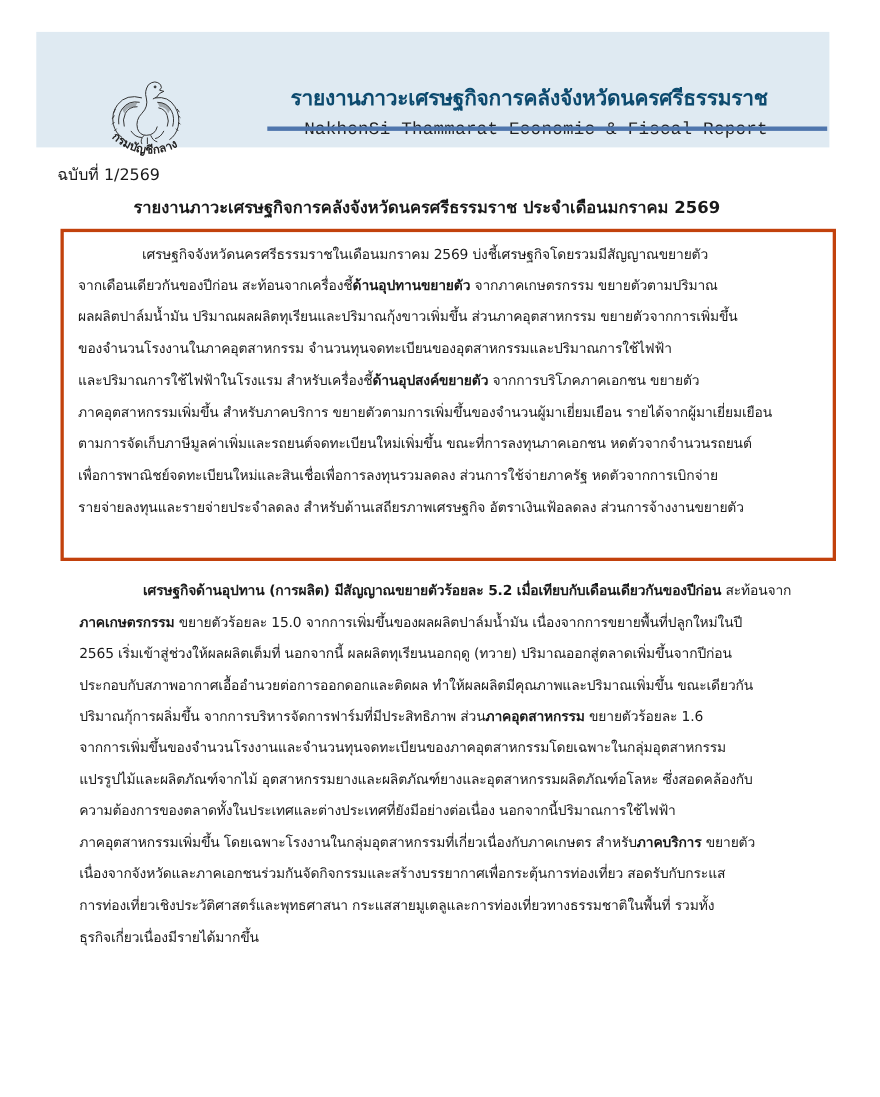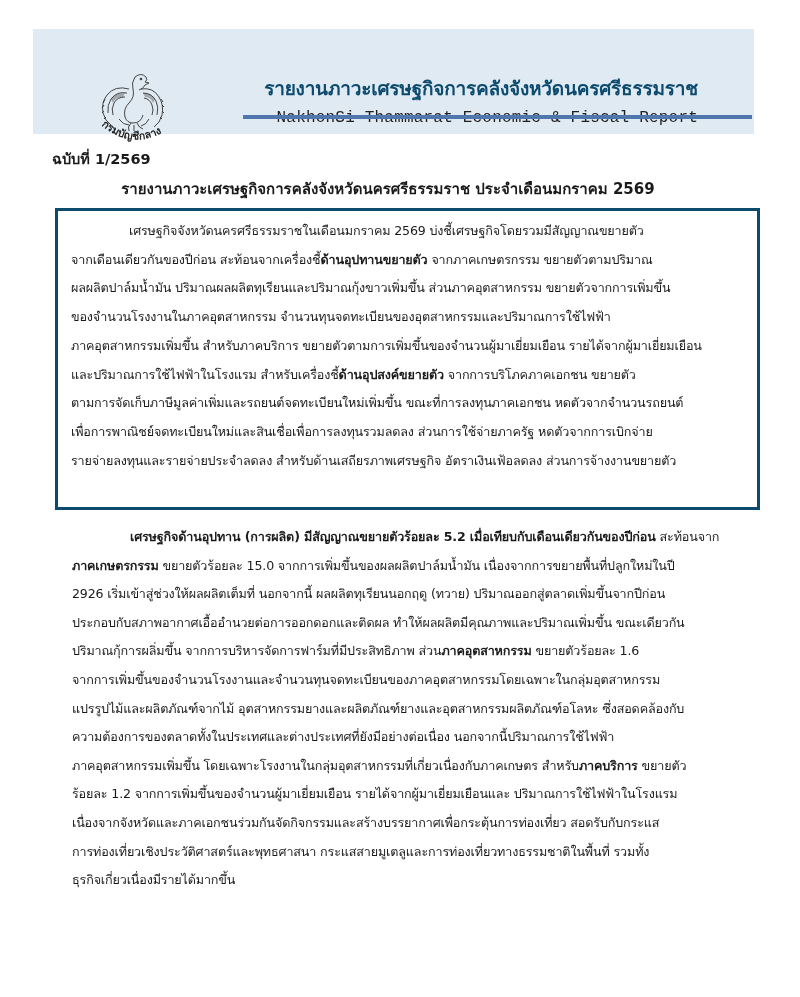--- a/index.html
+++ b/index.html
@@ -24,29 +24,29 @@
     position: absolute; right: 56px; top: 80px;
     font-family: Liberation Mono, monospace;
     font-size: 16px; color: #1f1f1f; white-space: nowrap; letter-spacing: 0.2px;
   }
   .title-rule {
     position: absolute; left: 243px; top: 115px; width: 509px; height: 4px;
     background: #4f76ad;
   }
   .issue-no {
     position: absolute; left: 52px; top: 147px;
-    font-size: 14.5px; font-weight: bold; white-space: nowrap;
+    font-size: 14.5px; font-weight: normal; white-space: nowrap;
   }
   .report-title {
     position: absolute; left: 0; width: 776px; top: 177px; text-align: center;
     font-size: 15px; font-weight: bold; white-space: nowrap;
   }
   .summary-box {
     position: absolute; left: 55px; top: 208px; width: 699px; height: 296px;
-    border: 3px solid #0c4a6e;
+    border: 3px solid #c2410c;
     box-sizing: content-box;
   }
   .summary-text {
     position: absolute; left: 13px; right: 10px; top: 6px;
     font-size: 12.6px; line-height: 28.7px; text-align: justify;
     letter-spacing: -0.15px;
   }
   .body-text {
     position: absolute; left: 54px; width: 706px; top: 523px;
     font-size: 12.6px; line-height: 28.6px; text-align: justify;
@@ -101,35 +101,34 @@
 
 <div class="issue-no">ฉบับที่ 1/2569</div>
 <div class="report-title">รายงานภาวะเศรษฐกิจการคลังจังหวัดนครศรีธรรมราช ประจำเดือนมกราคม 2569</div>
 
 <div class="summary-box">
   <div class="summary-text">
       <span class="line"><span class="indent"></span><span>เศรษฐกิจจังหวัดนครศรีธรรมราชในเดือนมกราคม 2569 บ่งชี้เศรษฐกิจโดยรวมมีสัญญาณขยายตัว</span></span>
       <span class="line"><span>จากเดือนเดียวกันของปีก่อน สะท้อนจากเครื่องชี้</span><b>ด้านอุปทานขยายตัว</b><span> จากภาคเกษตรกรรม ขยายตัวตามปริมาณ</span></span>
       <span class="line"><span>ผลผลิตปาล์มน้ำมัน ปริมาณผลผลิตทุเรียนและปริมาณกุ้งขาวเพิ่มขึ้น ส่วนภาคอุตสาหกรรม ขยายตัวจากการเพิ่มขึ้น</span></span>
       <span class="line"><span>ของจำนวนโรงงานในภาคอุตสาหกรรม จำนวนทุนจดทะเบียนของอุตสาหกรรมและปริมาณการใช้ไฟฟ้า</span></span>
+      <span class="line"><span>และปริมาณการใช้ไฟฟ้าในโรงแรม สำหรับเครื่องชี้</span><b>ด้านอุปสงค์ขยายตัว</b><span> จากการบริโภคภาคเอกชน ขยายตัว</span></span>
       <span class="line"><span>ภาคอุตสาหกรรมเพิ่มขึ้น สำหรับภาคบริการ ขยายตัวตามการเพิ่มขึ้นของจำนวนผู้มาเยี่ยมเยือน รายได้จากผู้มาเยี่ยมเยือน</span></span>
-      <span class="line"><span>และปริมาณการใช้ไฟฟ้าในโรงแรม สำหรับเครื่องชี้</span><b>ด้านอุปสงค์ขยายตัว</b><span> จากการบริโภคภาคเอกชน ขยายตัว</span></span>
       <span class="line"><span>ตามการจัดเก็บภาษีมูลค่าเพิ่มและรถยนต์จดทะเบียนใหม่เพิ่มขึ้น ขณะที่การลงทุนภาคเอกชน หดตัวจากจำนวนรถยนต์</span></span>
       <span class="line"><span>เพื่อการพาณิชย์จดทะเบียนใหม่และสินเชื่อเพื่อการลงทุนรวมลดลง ส่วนการใช้จ่ายภาครัฐ หดตัวจากการเบิกจ่าย</span></span>
       <span class="line"><span>รายจ่ายลงทุนและรายจ่ายประจำลดลง สำหรับด้านเสถียรภาพเศรษฐกิจ อัตราเงินเฟ้อลดลง ส่วนการจ้างงานขยายตัว</span></span>
     </div>
 </div>
 
 <div class="body-text">
     <span class="line"><span class="indent"></span><b>เศรษฐกิจด้านอุปทาน (การผลิต) มีสัญญาณขยายตัวร้อยละ 5.2 เมื่อเทียบกับเดือนเดียวกันของปีก่อน</b><span> สะท้อนจาก</span></span>
     <span class="line"><b>ภาคเกษตรกรรม</b><span> ขยายตัวร้อยละ 15.0 จากการเพิ่มขึ้นของผลผลิตปาล์มน้ำมัน เนื่องจากการขยายพื้นที่ปลูกใหม่ในปี</span></span>
-    <span class="line"><span>2926 เริ่มเข้าสู่ช่วงให้ผลผลิตเต็มที่ นอกจากนี้ ผลผลิตทุเรียนนอกฤดู (ทวาย) ปริมาณออกสู่ตลาดเพิ่มขึ้นจากปีก่อน</span></span>
+    <span class="line"><span>2565 เริ่มเข้าสู่ช่วงให้ผลผลิตเต็มที่ นอกจากนี้ ผลผลิตทุเรียนนอกฤดู (ทวาย) ปริมาณออกสู่ตลาดเพิ่มขึ้นจากปีก่อน</span></span>
     <span class="line"><span>ประกอบกับสภาพอากาศเอื้ออำนวยต่อการออกดอกและติดผล ทำให้ผลผลิตมีคุณภาพและปริมาณเพิ่มขึ้น ขณะเดียวกัน</span></span>
     <span class="line"><span>ปริมาณกุ้การผลิ่มขึ้น จากการบริหารจัดการฟาร์มที่มีประสิทธิภาพ ส่วน</span><b>ภาคอุตสาหกรรม</b><span> ขยายตัวร้อยละ 1.6</span></span>
     <span class="line"><span>จากการเพิ่มขึ้นของจำนวนโรงงานและจำนวนทุนจดทะเบียนของภาคอุตสาหกรรมโดยเฉพาะในกลุ่มอุตสาหกรรม</span></span>
     <span class="line"><span>แปรรูปไม้และผลิตภัณฑ์จากไม้ อุตสาหกรรมยางและผลิตภัณฑ์ยางและอุตสาหกรรมผลิตภัณฑ์อโลหะ ซึ่งสอดคล้องกับ</span></span>
     <span class="line"><span>ความต้องการของตลาดทั้งในประเทศและต่างประเทศที่ยังมีอย่างต่อเนื่อง นอกจากนี้ปริมาณการใช้ไฟฟ้า</span></span>
     <span class="line"><span>ภาคอุตสาหกรรมเพิ่มขึ้น โดยเฉพาะโรงงานในกลุ่มอุตสาหกรรมที่เกี่ยวเนื่องกับภาคเกษตร สำหรับ</span><b>ภาคบริการ</b><span> ขยายตัว</span></span>
-    <span class="line"><span>ร้อยละ 1.2 จากการเพิ่มขึ้นของจำนวนผู้มาเยี่ยมเยือน รายได้จากผู้มาเยี่ยมเยือนและ ปริมาณการใช้ไฟฟ้าในโรงแรม</span></span>
     <span class="line"><span>เนื่องจากจังหวัดและภาคเอกชนร่วมกันจัดกิจกรรมและสร้างบรรยากาศเพื่อกระตุ้นการท่องเที่ยว สอดรับกับกระแส</span></span>
     <span class="line"><span>การท่องเที่ยวเชิงประวัติศาสตร์และพุทธศาสนา กระแสสายมูเตลูและการท่องเที่ยวทางธรรมชาติในพื้นที่ รวมทั้ง</span></span>
     <span class="line"><span>ธุรกิจเกี่ยวเนื่องมีรายได้มากขึ้น</span></span>
   </div>
 
 </body></html>

